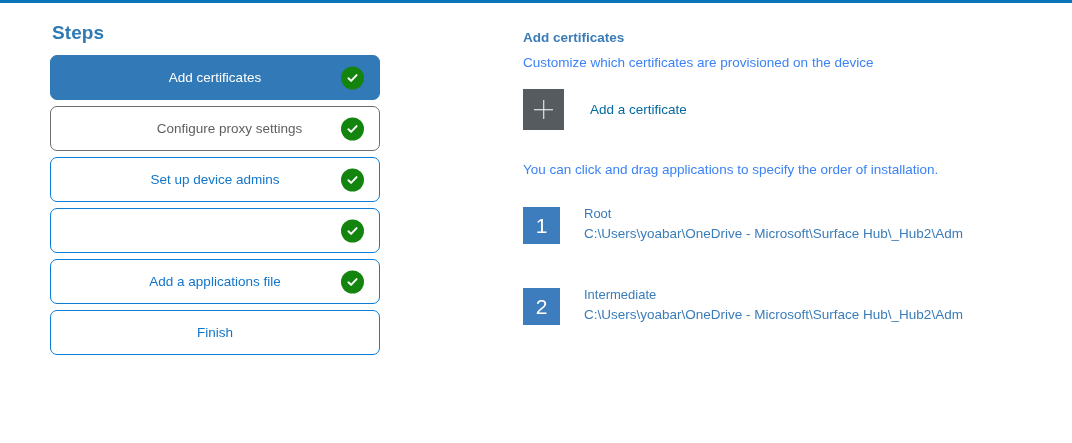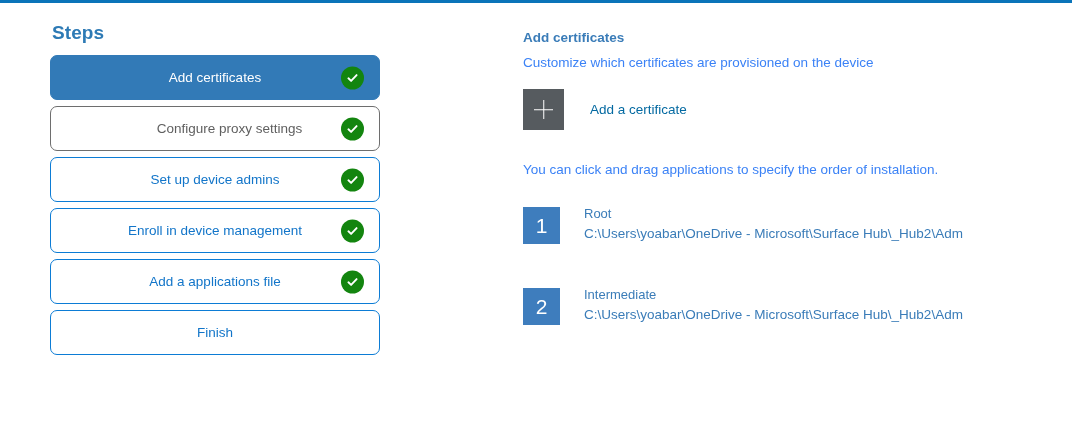--- a/index.html
+++ b/index.html
@@ -225,21 +225,20 @@
       </div>
       <div class="step-btn">
         <span class="step-label">Set up device admins</span>
         <span class="check-icon">
           <svg width="13" height="13" viewBox="0 0 13 13" aria-hidden="true">
             <path d="M2.4 6.8 L5.1 9.4 L10.6 3.6" fill="none" stroke="#ffffff" stroke-width="1.9" stroke-linecap="round" stroke-linejoin="round"></path>
           </svg>
         </span>
       </div>
       <div class="step-btn">
-        <span class="step-label">Enroll in device management</span>
         <span class="check-icon">
           <svg width="13" height="13" viewBox="0 0 13 13" aria-hidden="true">
             <path d="M2.4 6.8 L5.1 9.4 L10.6 3.6" fill="none" stroke="#ffffff" stroke-width="1.9" stroke-linecap="round" stroke-linejoin="round"></path>
           </svg>
         </span>
       </div>
       <div class="step-btn">
         <span class="step-label">Add a applications file</span>
         <span class="check-icon">
           <svg width="13" height="13" viewBox="0 0 13 13" aria-hidden="true">

